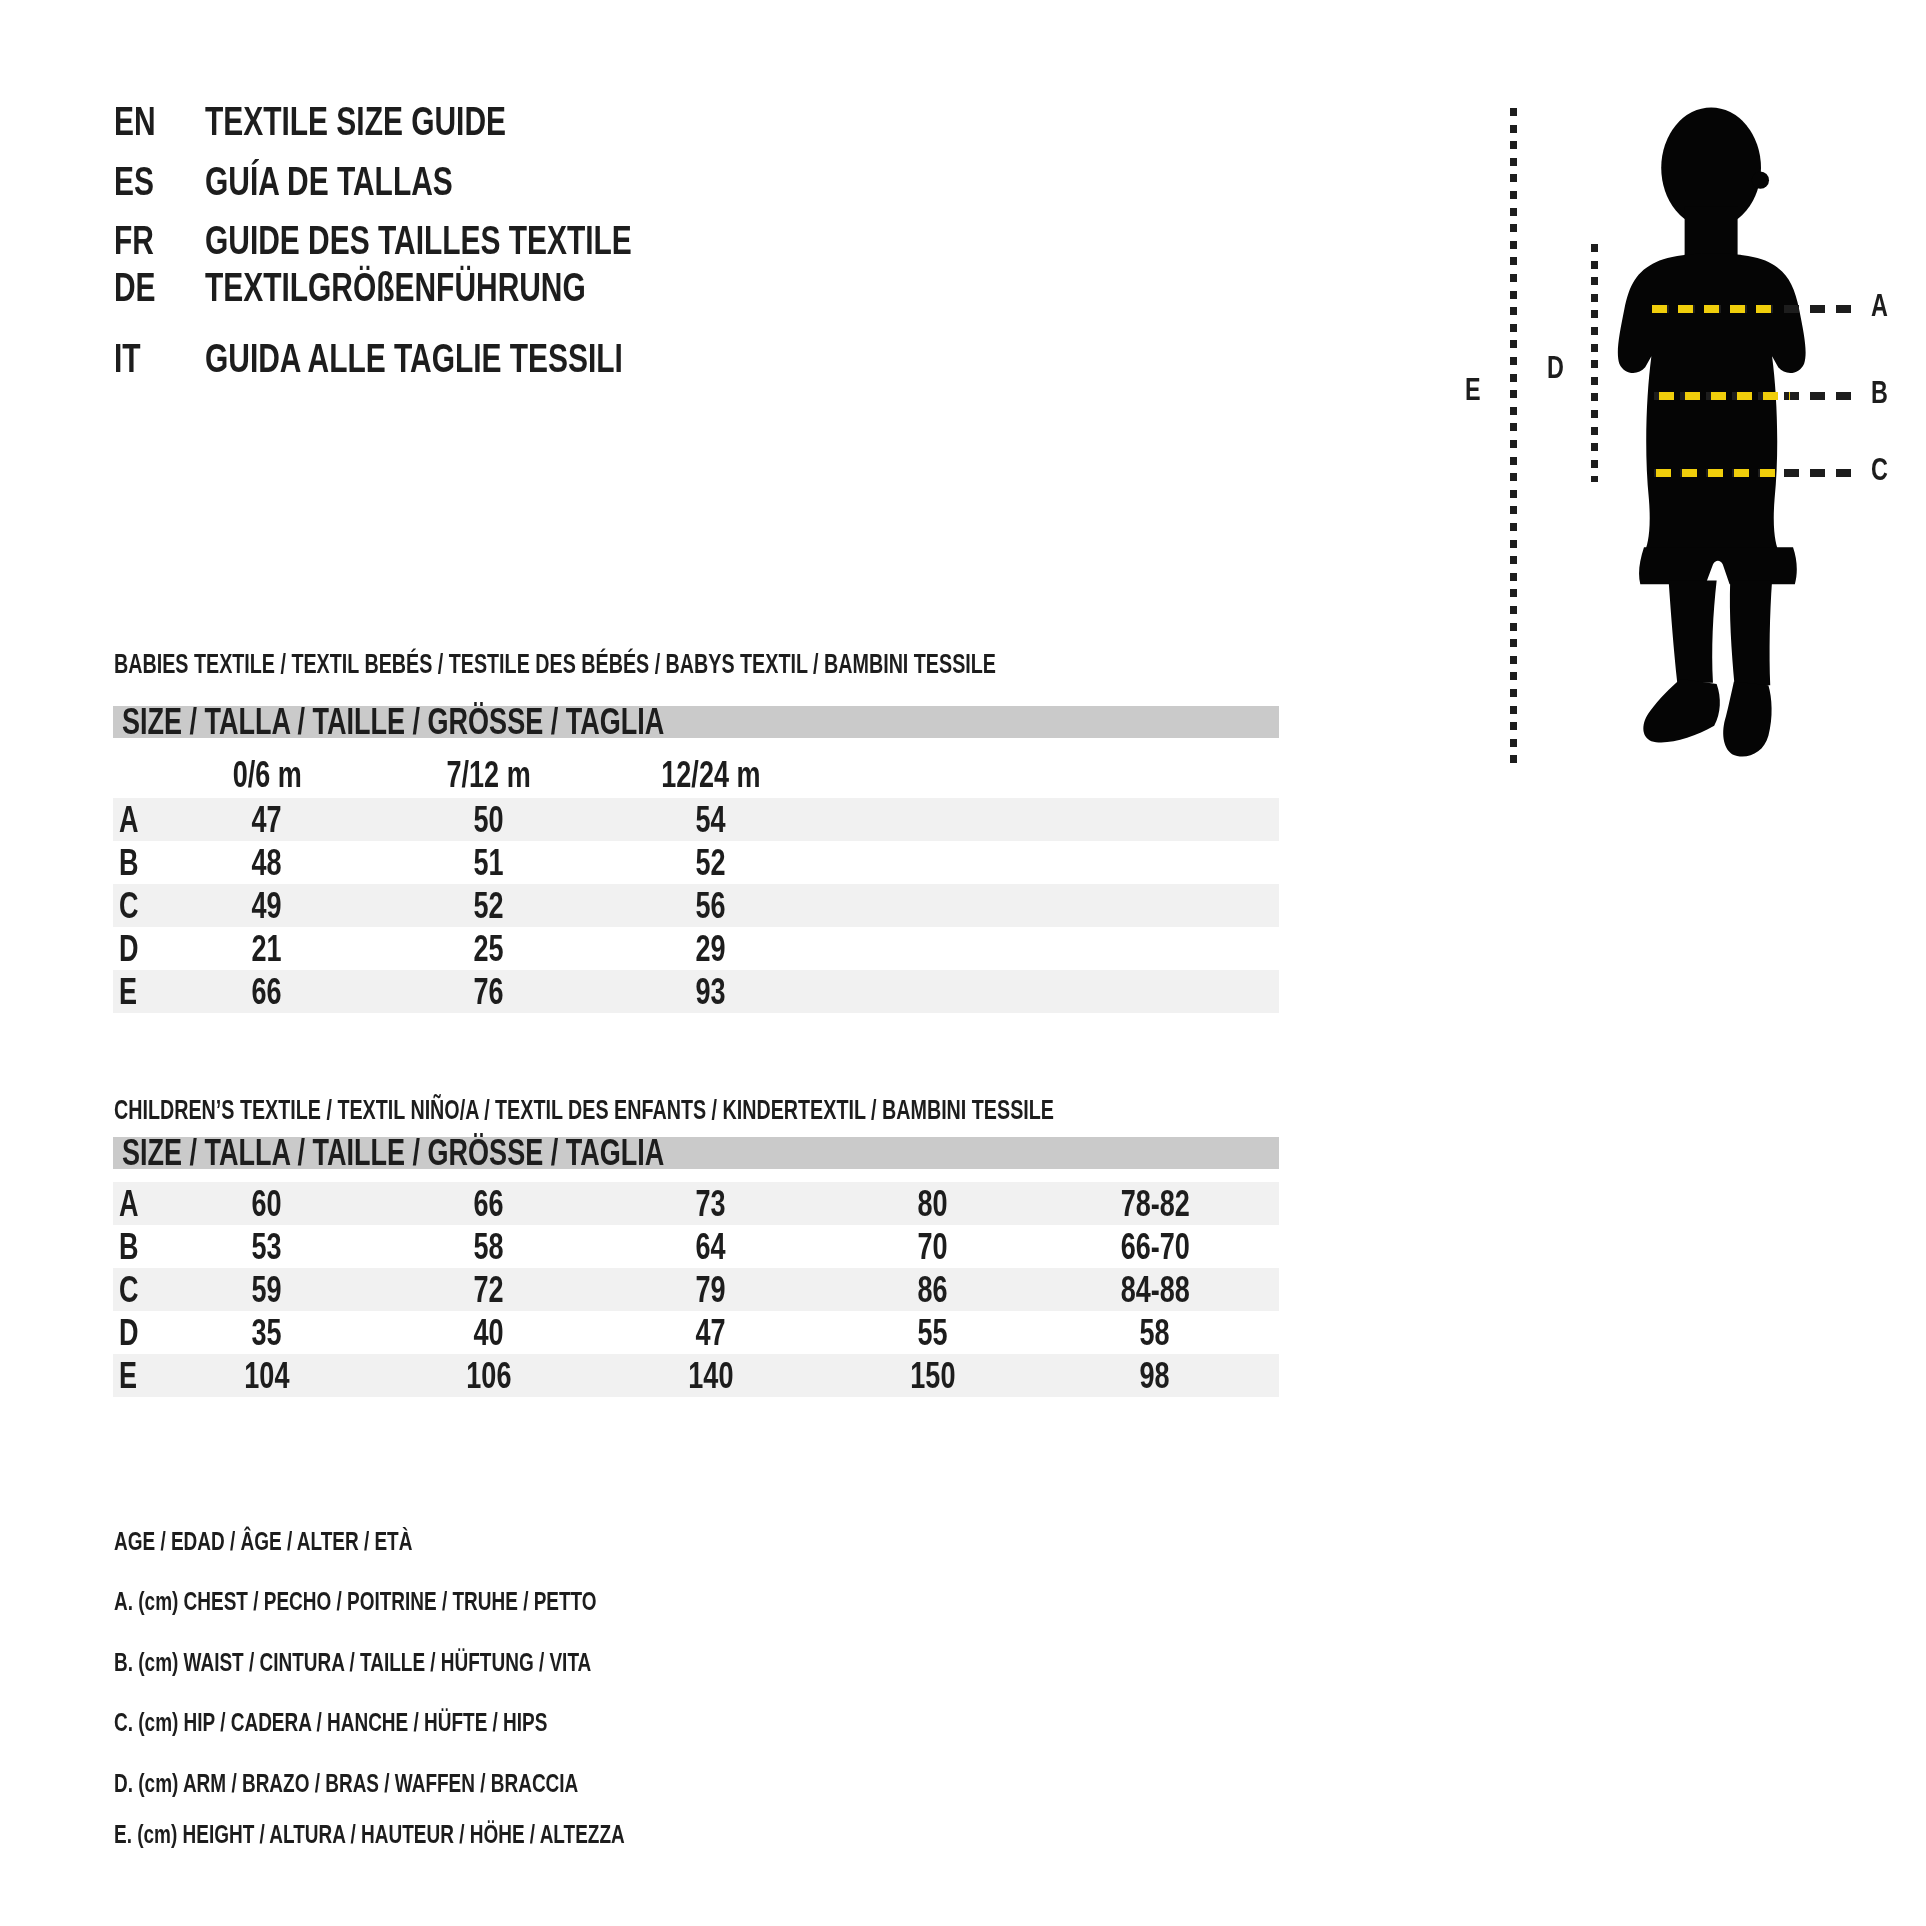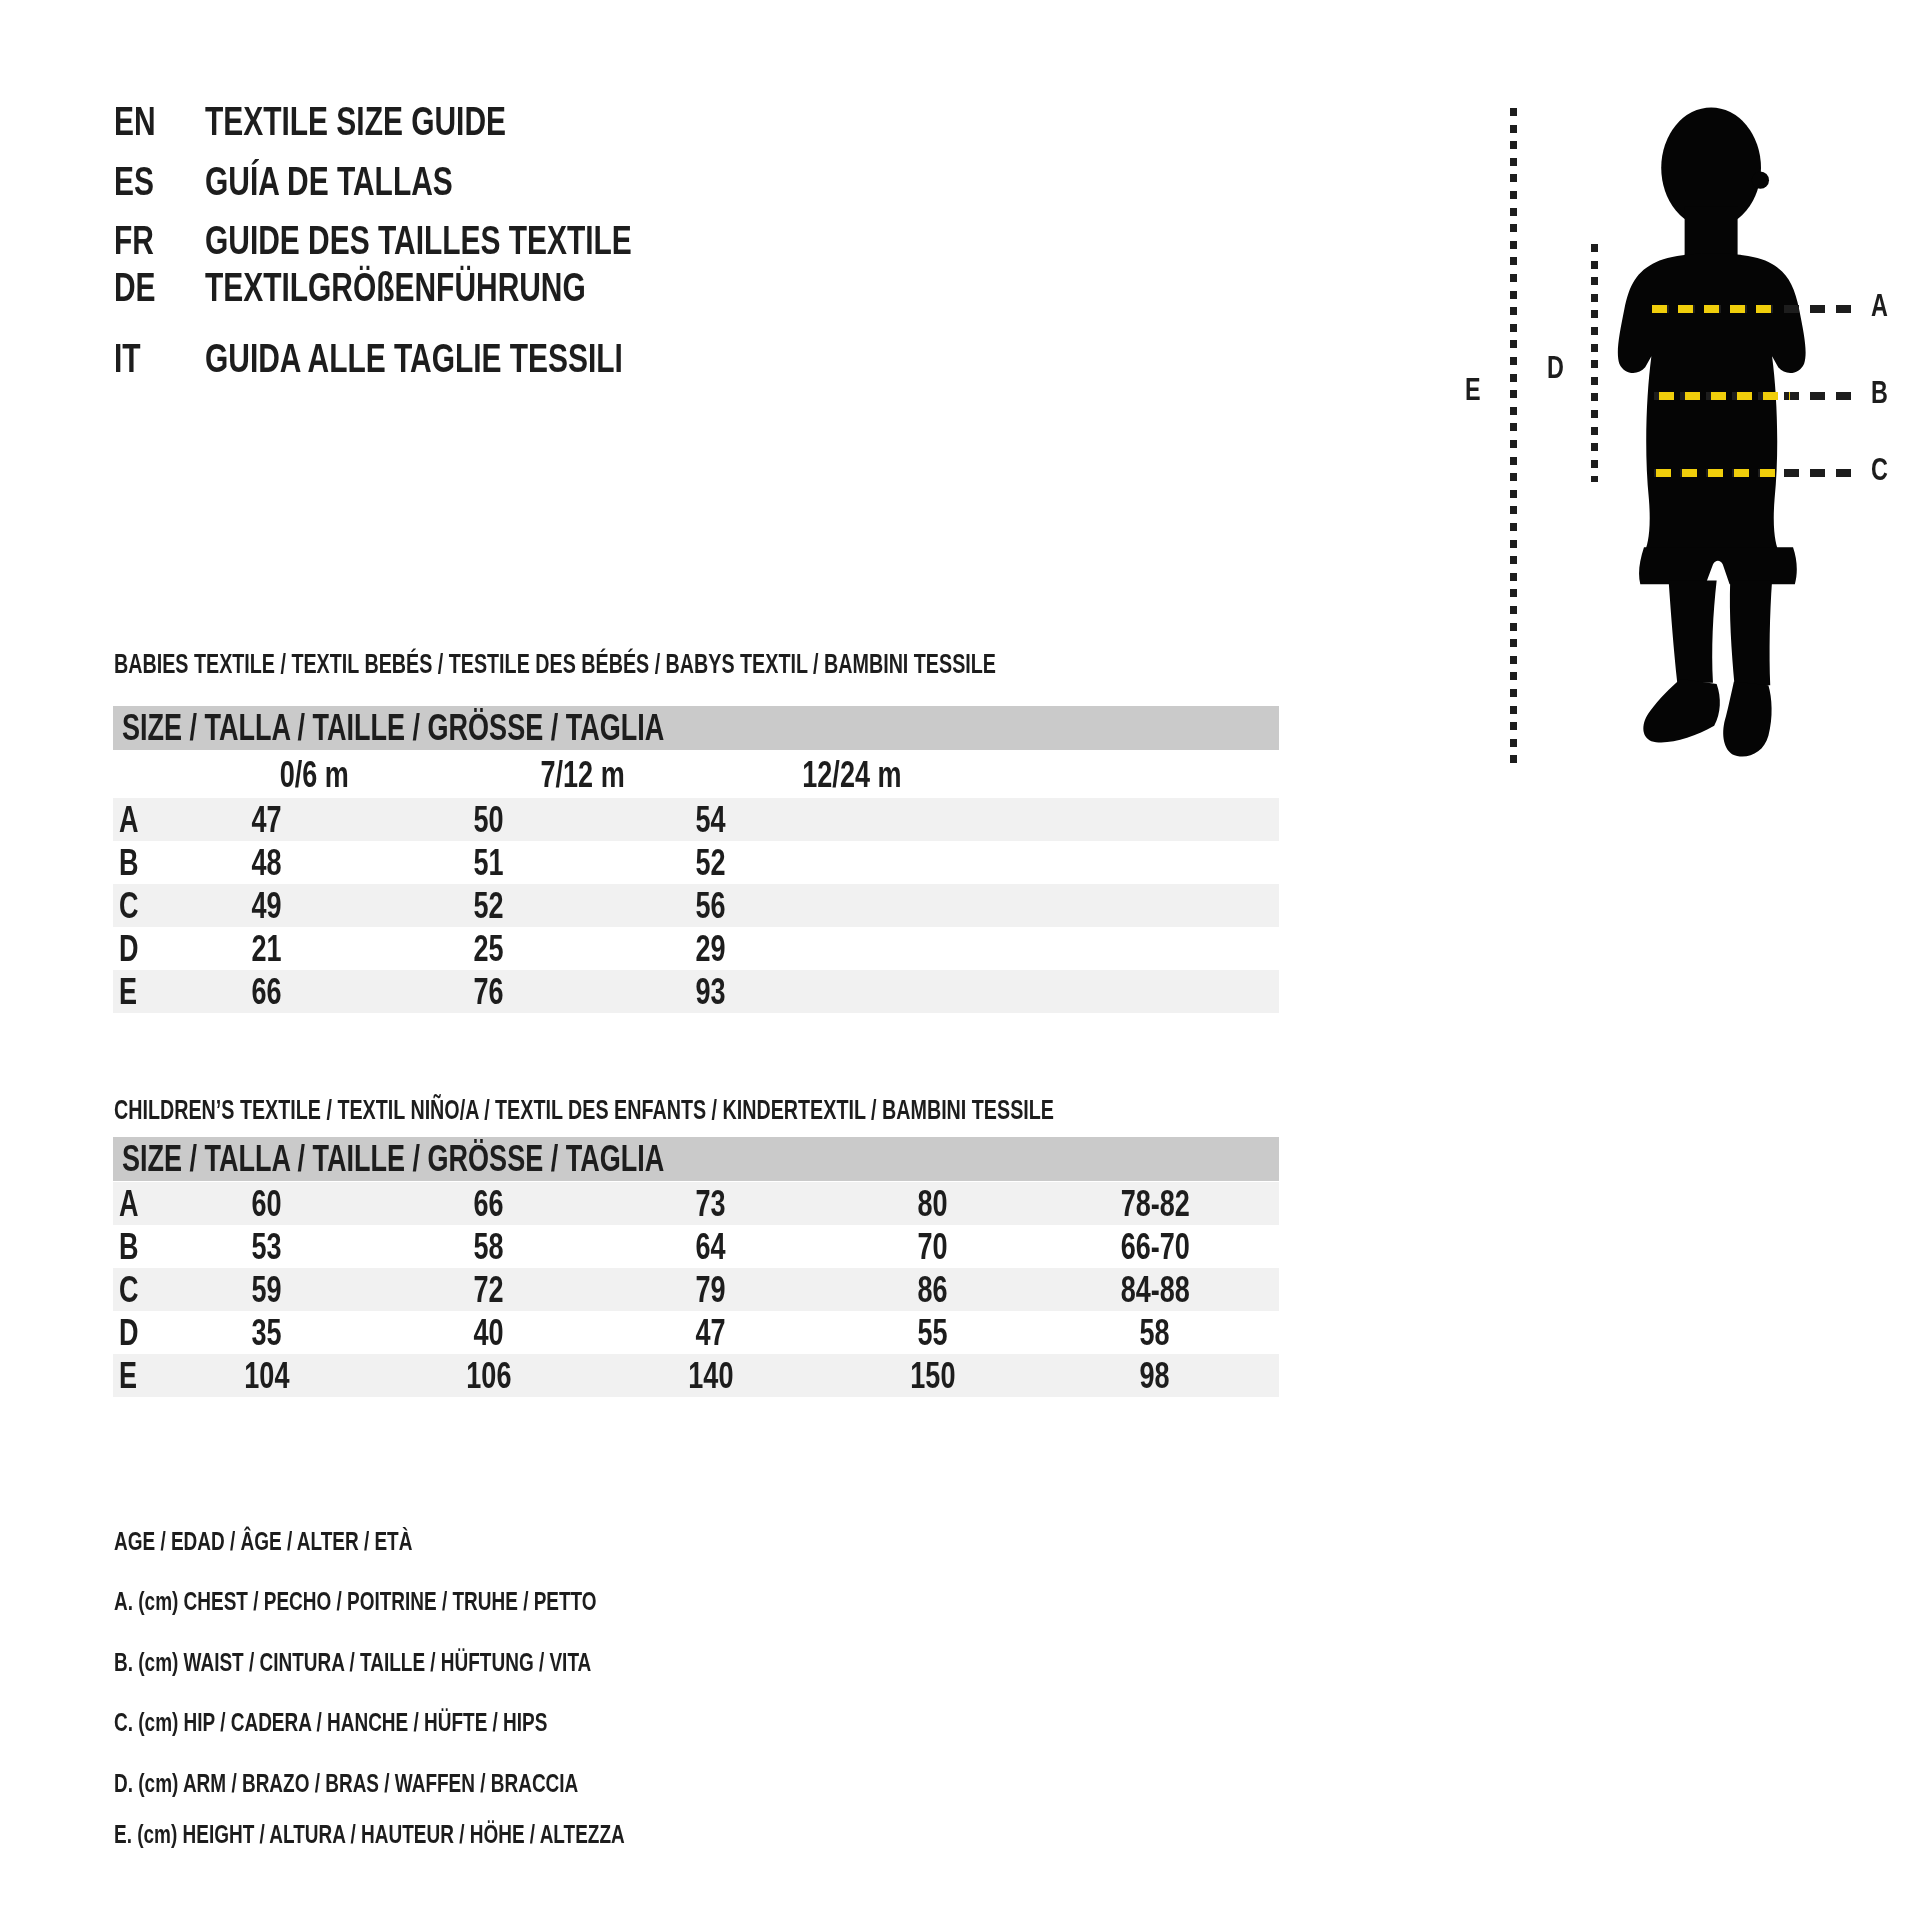--- a/index.html
+++ b/index.html
@@ -17,21 +17,21 @@
 
   
   .lang-row { position:absolute; left:74px; height:59px; display:grid;
               grid-template-columns:91px auto; align-items:center;
               font-size:41px; font-weight:bold; }
 
   
   .sec-title { position:absolute; left:74px; font-size:27px; font-weight:bold; line-height:49px; }
 
   
-  .size-bar { position:absolute; left:73px; width:1166px; height:44px;
+  .size-bar { position:absolute; left:73px; width:1166px; height:32px;
               background:#cacaca; font-size:37px; font-weight:bold;
               display:flex; align-items:center; padding-left:8.6px; box-sizing:border-box; }
 
   
   .t-wrap { position:absolute; left:73px; width:1166px; }
   .t-row  { display:grid; height:43px; align-items:center; }
   .t-colhead { height:46px; }
   .t-row.stripe { background:#f1f1f1; }
   .t-cell   { text-align:center; font-size:37px; font-weight:bold; }
   .t-letter { text-align:left; padding-left:6.2px; font-size:37px; font-weight:bold; }
@@ -116,21 +116,21 @@
     <div class="dim-label" style="left:1425px; top:371px"><span class="cond">E</span></div>
   </div>
 
   <div class="sec-title" style="top:640px">
     <span class="cond">BABIES TEXTILE / TEXTIL BEBÉS / TESTILE DES BÉBÉS / BABYS TEXTIL / BAMBINI TESSILE</span>
   </div>
   <div class="size-bar" style="top:706px">
     <span class="cond">SIZE / TALLA / TAILLE / GRÖSSE / TAGLIA</span>
   </div>
   <div class="t-wrap" style="top:752px">
-      <div class="t-row t-colhead" style="grid-template-columns: 43px repeat(3, 222px); gap: 47px;">
+      <div class="t-row t-colhead" style="grid-template-columns: 43px repeat(3, 222px);">
         <div class="t-letter"><span class="cond"></span></div>
         <div class="t-cell"><span class="condc">0/6 m</span></div>
         <div class="t-cell"><span class="condc">7/12 m</span></div>
         <div class="t-cell"><span class="condc">12/24 m</span></div>
       </div>
       <div class="t-row stripe" style="grid-template-columns: 43px repeat(3, 222px);">
         <div class="t-letter"><span class="cond">A</span></div>
         <div class="t-cell"><span class="condc">47</span></div>
         <div class="t-cell"><span class="condc">50</span></div>
         <div class="t-cell"><span class="condc">54</span></div>

